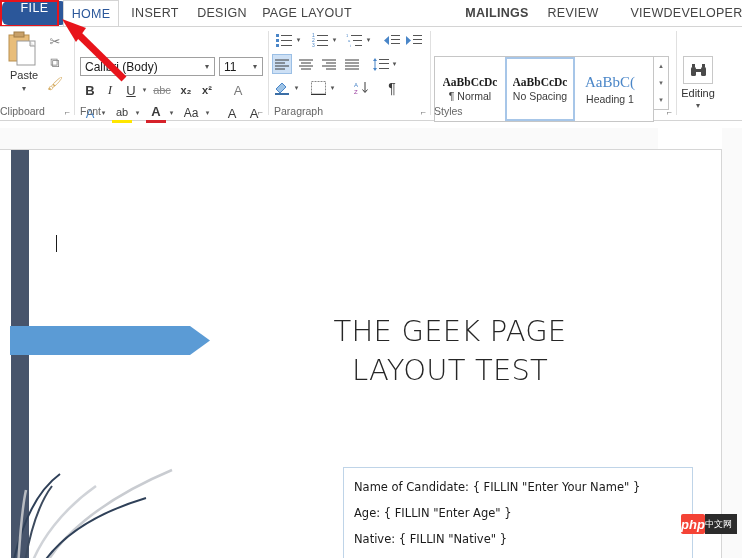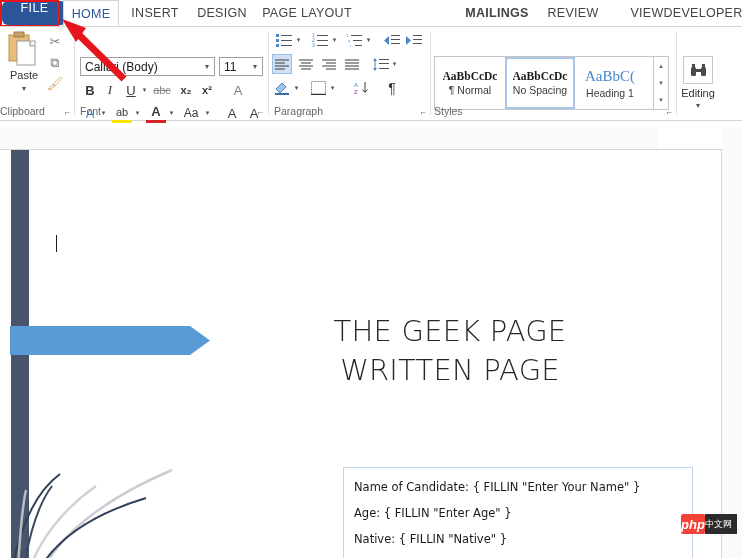--- a/index.html
+++ b/index.html
@@ -99,21 +99,21 @@
 
   
   .pbtn {
     position: absolute; width: 20px; height: 20px;
     display: flex; align-items: center; justify-content: center;
   }
   .pbtn.sel { background: #cde0f5; border: 1px solid #9bbfe5; }
 
   
   .stylebox {
-    position: absolute; left: 434px; top: 29px; width: 220px; height: 54px;
+    position: absolute; left: 434px; top: 29px; width: 220px; height: 66px;
     border: 1px solid #c6c6c6; background: #fff;
     display: flex;
   }
   .stylecell {
     width: 70px; height: 100%;
     display: flex; flex-direction: column; align-items: center; justify-content: center;
     gap: 2px;
   }
   .stylecell.sel { border: 2px solid #a7c6e8; background: #fff; }
   .stylecell .prev { font-size: 11.5px; color: #1a1a1a;
@@ -551,21 +551,21 @@
           <path d="M44,178 C 58,150 96,112 172,80" stroke="#c9ccd1" stroke-width="2.5"></path>
           <path d="M40,178 C 56,152 86,126 146,108" stroke="#2f4058"></path>
           <path d="M18,178 C 20,144 22,118 26,100" stroke="#b9bcc2" stroke-width="2.5"></path>
         </g>
       </svg>
 
       <div class="cursor"></div>
 
       <div class="doctitle">
         <div>THE GEEK PAGE</div>
-        <div>WRITTEN PAGE</div>
+        <div>LAYOUT TEST</div>
       </div>
 
       <div class="textbox">
         <div class="tb-line">Name of Candidate: { FILLIN "Enter Your Name" }</div>
         <div class="tb-line">Age: { FILLIN "Enter Age" }</div>
         <div class="tb-line">Native: { FILLIN "Native" }</div>
       </div>
     </div>
   </div>
 

